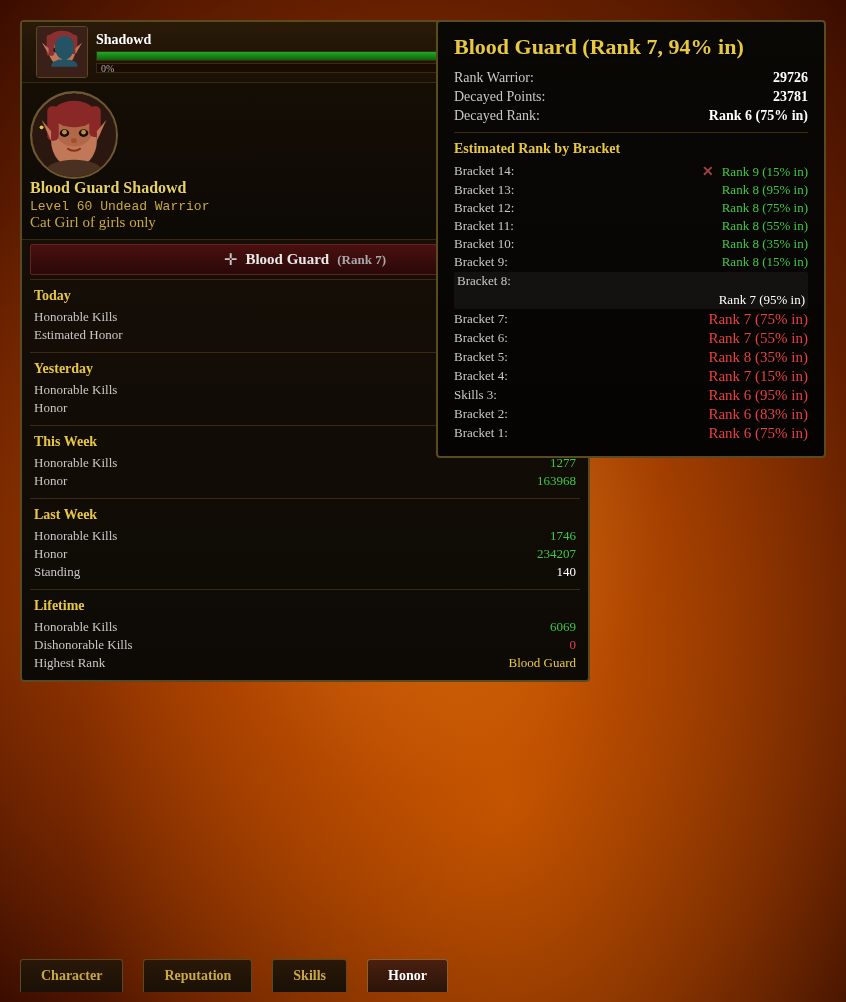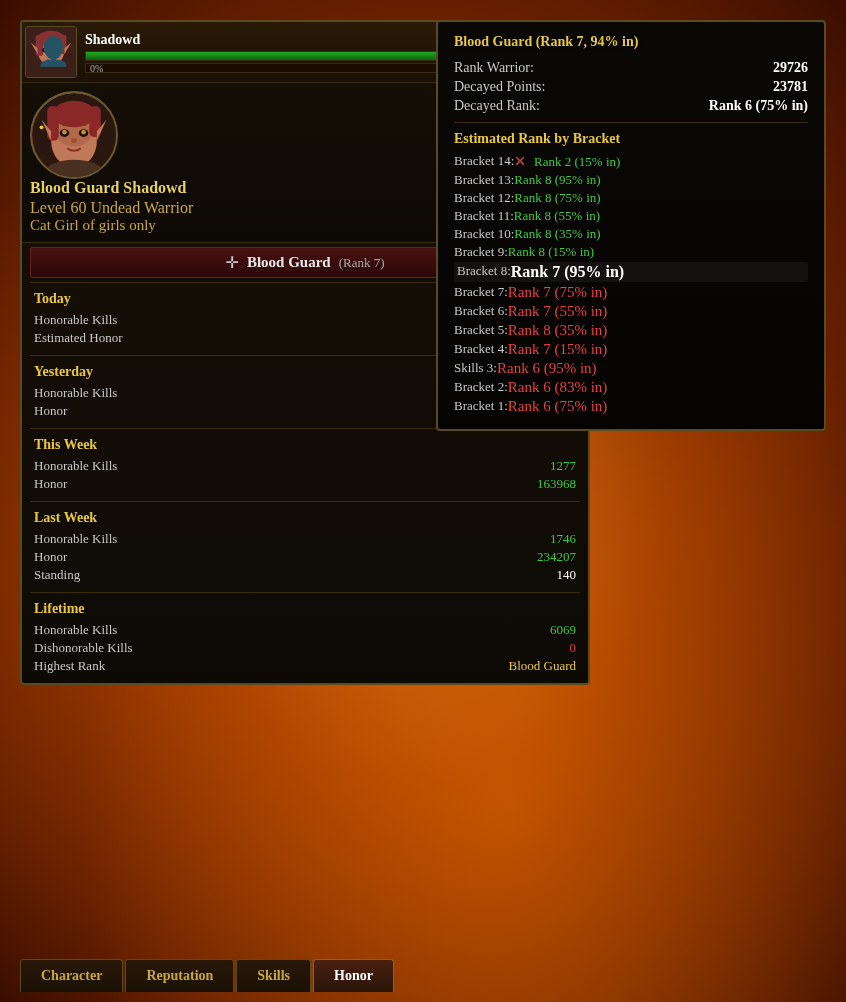--- a/index.html
+++ b/index.html
@@ -32,21 +32,21 @@
       width: 570px;
       background: linear-gradient(180deg, #1a1008 0%, #0d0a05 100%);
       border: 2px solid #5a4a20;
       border-radius: 4px;
     }
 
     
     .char-header {
       display: flex;
       align-items: center;
-      padding: 4px 3px;
+      padding: 4px 14px;
       background: linear-gradient(180deg, #2a1a08 0%, #1a1005 100%);
       border-bottom: 1px solid #3a2a10;
     }
 
     .char-avatar-small {
       width: 52px;
       height: 52px;
       background: linear-gradient(135deg, #4a3020 0%, #2a1810 100%);
       border: 1px solid #5a4a20;
       border-radius: 3px;
@@ -185,22 +185,23 @@
 
     .char-fullname {
       color: #e8d060;
       font-size: 16px;
       font-weight: bold;
       text-shadow: 1px 1px 2px #000;
     }
 
     .char-level {
       color: #c8a840;
-      font-size: 16px;
+      font-size: 13px;
       margin-top: 2px;
+      font-family: Liberation Mono, monospace;
     }
 
     .char-guild {
       color: #c8a840;
       font-size: 15px;
     }
 
     
     .rank-badge {
       display: flex;
@@ -275,21 +276,21 @@
       font-size: 13px;
     }
 
     
     .bottom-tabs {
       position: absolute;
       bottom: 20px;
       left: 20px;
       width: 570px;
       display: flex;
-      gap: 2px;
+      gap: 20px;
     }
 
     .tab {
       padding: 8px 20px;
       background: linear-gradient(180deg, #2a1808 0%, #1a1005 100%);
       border: 1px solid #5a4a20;
       border-bottom: none;
       color: #c8a840;
       font-size: 14px;
       font-weight: bold;
@@ -311,21 +312,21 @@
       width: 390px;
       background: linear-gradient(180deg, #0a0805 0%, #050403 100%);
       border: 2px solid #5a4a20;
       border-radius: 4px;
       padding: 12px 16px;
       color: #e8e8e8;
     }
 
     .tooltip-title {
       color: #e8c840;
-      font-size: 14px;
+      font-size: 22px;
       font-weight: bold;
       margin-bottom: 10px;
       text-shadow: 1px 1px 3px #000;
     }
 
     .tooltip-stat-row {
       display: flex;
       justify-content: space-between;
       margin-bottom: 3px;
     }
@@ -349,32 +350,34 @@
 
     .tooltip-section-title {
       color: #e8c840;
       font-size: 14px;
       font-weight: bold;
       margin-bottom: 6px;
     }
 
     .bracket-row {
       display: flex;
+      justify-content: space-between;
       margin-bottom: 2px;
     }
 
     .bracket-label {
       color: #c8c8c8;
       font-size: 13px;
     }
 
     .bracket-value-white {
       color: #ffffff;
-      font-size: 16px;
-      font-weight: bold;
+      font-size: 13px;
+      font-weight: normal;
+      margin-top: 19px;
     }
 
     .bracket-value-green {
       color: #40c840;
       font-size: 13px;
     }
 
     .bracket-value-red {
       color: #e84040;
       font-size: 15px;
@@ -476,21 +479,21 @@
     <div class="char-info">
       <div class="char-fullname">Blood Guard Shadowd</div>
       <div class="char-level">Level 60 Undead Warrior</div>
       <div class="char-guild">Cat Girl of girls only</div>
     </div>
   </div>
 
   <div class="rank-badge">
     <span class="rank-icon">✛</span>
     <span class="rank-text">Blood Guard</span>
-    <span class="rank-sub" style="margin-left:8px;">(Rank 7)</span>
+    <span class="rank-sub" style="margin-left:8px;font-weight:bold;">(Rank 7)</span>
   </div>
 
   <div class="stats-section">
     <div class="section-title">Today</div>
     <div class="stat-row">
       <span class="stat-label">Honorable Kills</span>
       <span class="stat-value"></span>
     </div>
     <div class="stat-row">
       <span class="stat-label">Estimated Honor</span>
@@ -579,21 +582,21 @@
   </div>
 
   <div class="tooltip-divider"></div>
 
   <div class="tooltip-section-title">Estimated Rank by Bracket</div>
 
   <div class="bracket-row">
     <span class="bracket-label">Bracket 14:</span>
     <span style="display:flex;align-items:center;gap:8px;">
       <span class="bracket-x">✕</span>
-      <span class="bracket-value-green">Rank 2 (15% in)</span>
+      <span class="bracket-value-green">Rank 9 (15% in)</span>
     </span>
   </div>
 
   <div class="bracket-row">
     <span class="bracket-label">Bracket 13:</span>
     <span class="bracket-value-green">Rank 8 (95% in)</span>
   </div>
   <div class="bracket-row">
     <span class="bracket-label">Bracket 12:</span>
     <span class="bracket-value-green">Rank 8 (75% in)</span>

